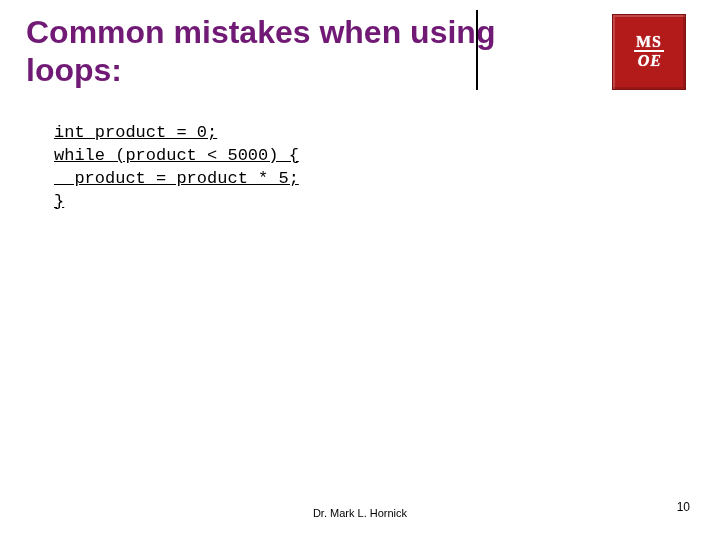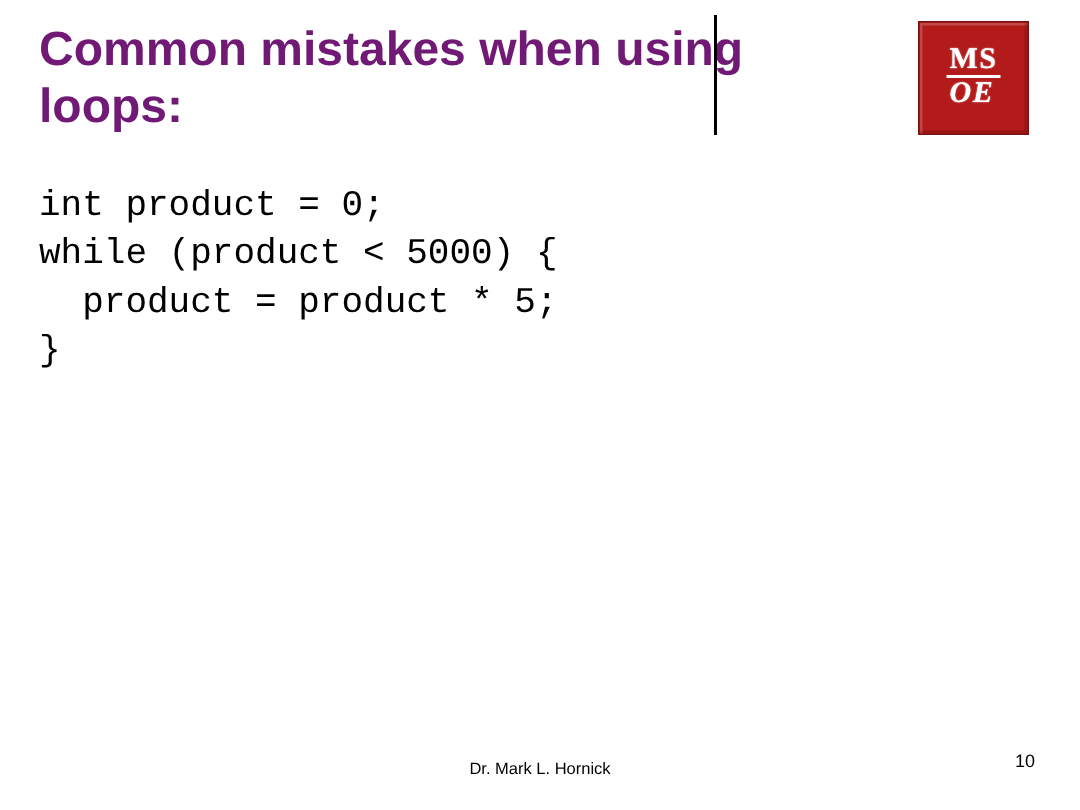--- a/index.html
+++ b/index.html
@@ -48,47 +48,49 @@
     border: 1px solid #7a1212;
     box-shadow: inset -2px -2px 0 rgba(0,0,0,0.15), inset 2px 2px 0 rgba(255,255,255,0.2);
     display: flex;
     align-items: center;
     justify-content: center;
   }
   .logo-inner {
     font-family: Georgia, 'Times New Roman', serif;
     font-weight: bold;
     color: #ffffff;
-    text-align: left;
+    text-align: right;
     line-height: 0.95;
-    font-size: 20px;
+    font-size: 16px;
     letter-spacing: 1px;
     text-shadow: 0 0 1px #fff;
     position: relative;
     top: -1px;
   }
   .logo-inner .row1 { display:block; border-bottom: 2px solid #fff; padding: 0 2px 1px; margin-bottom:1px;}
   .logo-inner .row2 { display:block; padding: 0 2px; font-style: italic; }
   .body {
     position: absolute;
     left: 26px;
     top: 122px;
     width: 640px;
   }
   .prompt {
     font-size: 26px;
     color: #000;
     margin-bottom: 6px;
   }
   .code {
     font-family: "Courier New", Courier, monospace;
-    font-size: 24px;
+    font-size: 17px;
     color: #000;
     white-space: pre;
     line-height: 1.35;
+    margin-left: 28px;
+    text-decoration: underline;
   }
   .footer {
     position: absolute;
     bottom: 20px;
     left: 0;
     width: 720px;
     text-align: center;
     font-size: 11px;
     color: #000;
     line-height: 1.2;

